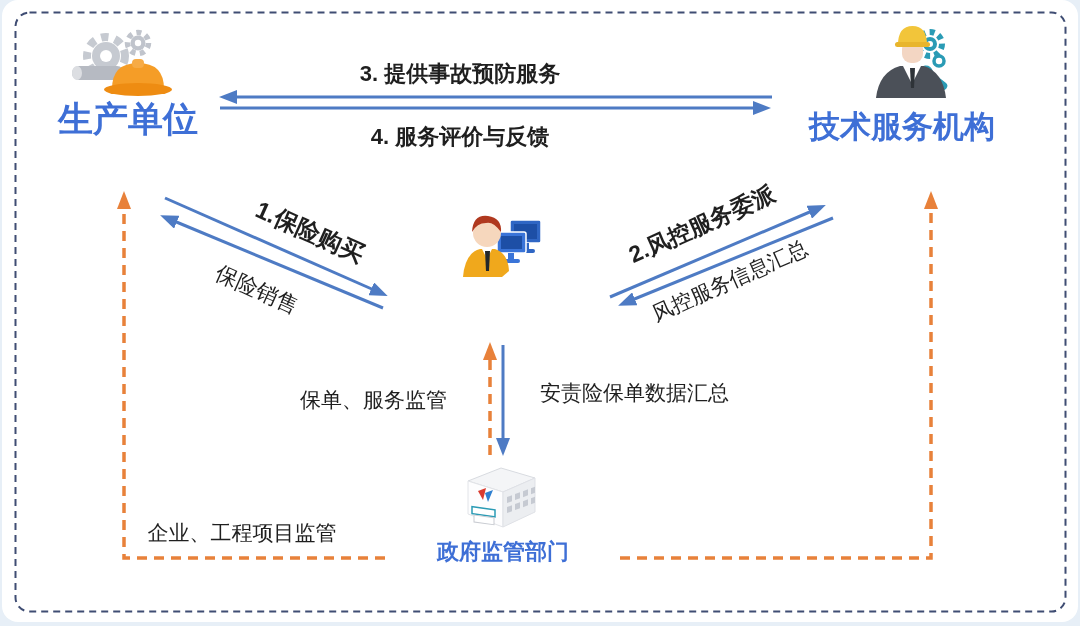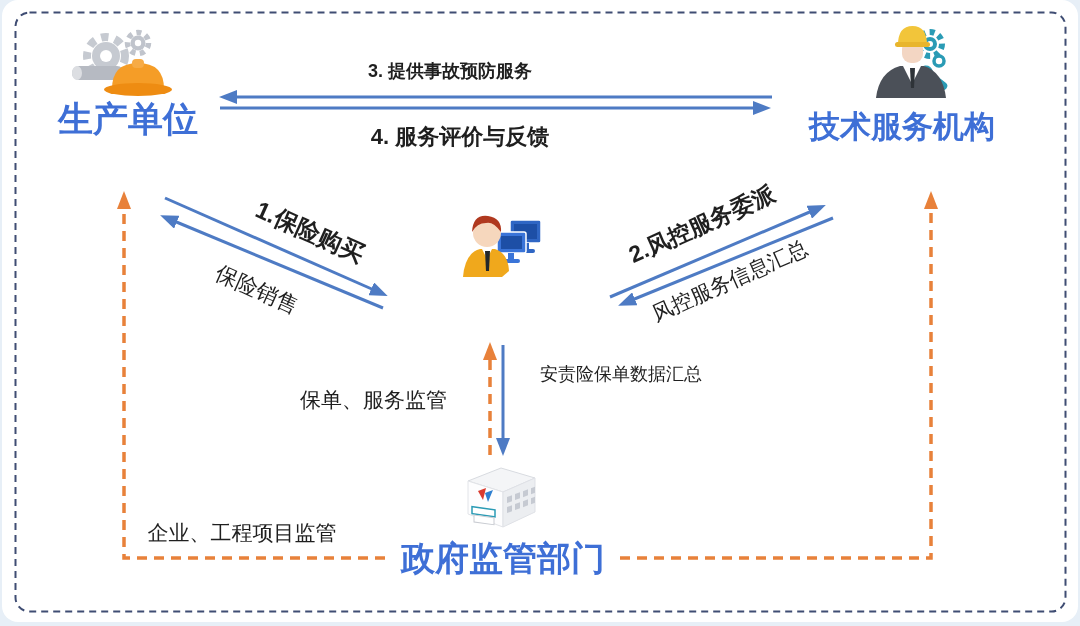--- a/index.html
+++ b/index.html
@@ -21,21 +21,21 @@
   .orange-line{stroke:var(--arrow-orange);stroke-width:3.5;fill:none;stroke-dasharray:10 7}
   .border-rect{stroke:var(--border);stroke-width:2;fill:none;stroke-dasharray:7 5}
   #ab polygon{fill:var(--arrow-blue)}
   #ao polygon{fill:var(--arrow-orange)}
   .lbl{position:absolute;white-space:nowrap;line-height:1.15}
   .node-label{font-weight:700;color:var(--node-label);text-align:center}
   .edge-label{color:var(--text);text-align:center}
   .bold{font-weight:700}
   .rot-dr{transform:rotate(24deg)}
   .rot-ur{transform:rotate(-24deg)}
-  .datacol{position:absolute;left:540px;top:362px;font-size:18px;line-height:25px;text-align:left}
+  .datacol{position:absolute;left:540px;top:380px;font-size:21px;line-height:25px;text-align:left}
 </style>
 </head>
 <body>
 
 <div class="stage">
   <div class="card"></div>
 
   <svg class="canvas" viewBox="0 0 1080 626">
     <defs>
       <marker id="ab" markerUnits="userSpaceOnUse" markerWidth="18" markerHeight="14" refX="3" refY="7" orient="auto">
@@ -144,23 +144,23 @@
         <rect x="0" y="12" width="5" height="6"></rect>
           <rect x="8" y="12" width="5" height="6"></rect>
         <rect x="16" y="12" width="5" height="6"></rect>
           <rect x="24" y="12" width="4" height="6"></rect>
       </g>
     </g>
   </svg>
 
   <div class="lbl node-label" style="left:38px;top:99px;width:180px;font-size:35px">生产单位</div>
   <div class="lbl node-label" style="left:777px;top:109px;width:250px;font-size:31px">技术服务机构</div>
-  <div class="lbl node-label" style="left:378px;top:539px;width:250px;font-size:34px">政府监管部门</div>
+  <div class="lbl node-label" style="left:378px;top:539px;width:250px;font-size:22px">政府监管部门</div>
 
-  <div class="lbl edge-label bold" style="left:300px;top:61px;width:300px;font-size:18px">3. 提供事故预防服务</div>
+  <div class="lbl edge-label bold" style="left:310px;top:61px;width:300px;font-size:22px">3. 提供事故预防服务</div>
   <div class="lbl edge-label bold" style="left:310px;top:124px;width:300px;font-size:22px">4. 服务评价与反馈</div>
   <div class="lbl edge-label bold rot-dr" style="left:210px;top:218px;width:200px;font-size:24px">1.保险购买</div>
   <div class="lbl edge-label rot-dr" style="left:187px;top:277px;width:140px;font-size:22px">保险销售</div>
   <div class="lbl edge-label bold rot-ur" style="left:592px;top:211px;width:220px;font-size:23px">2.风控服务委派</div>
   <div class="lbl edge-label rot-ur" style="left:620px;top:269px;width:220px;font-size:21px">风控服务信息汇总</div>
   <div class="lbl edge-label" style="left:300px;top:388px;width:190px;font-size:21px;text-align:left">保单、服务监管</div>
   <div class="datacol">
     <div>安责险保单数据汇总</div>
   </div>
   <div class="lbl edge-label" style="left:132px;top:521px;width:220px;font-size:21px">企业、工程项目监管</div>

